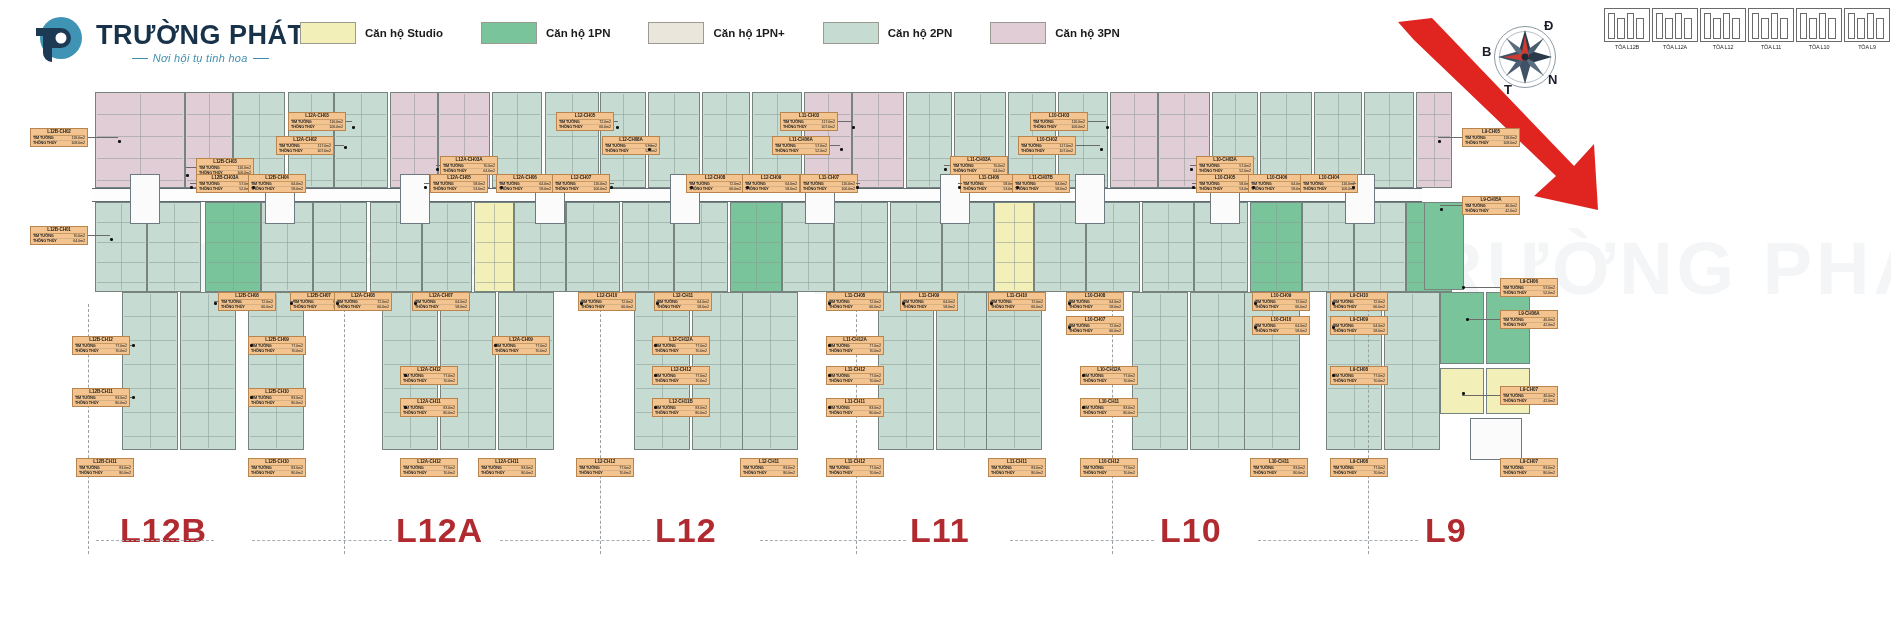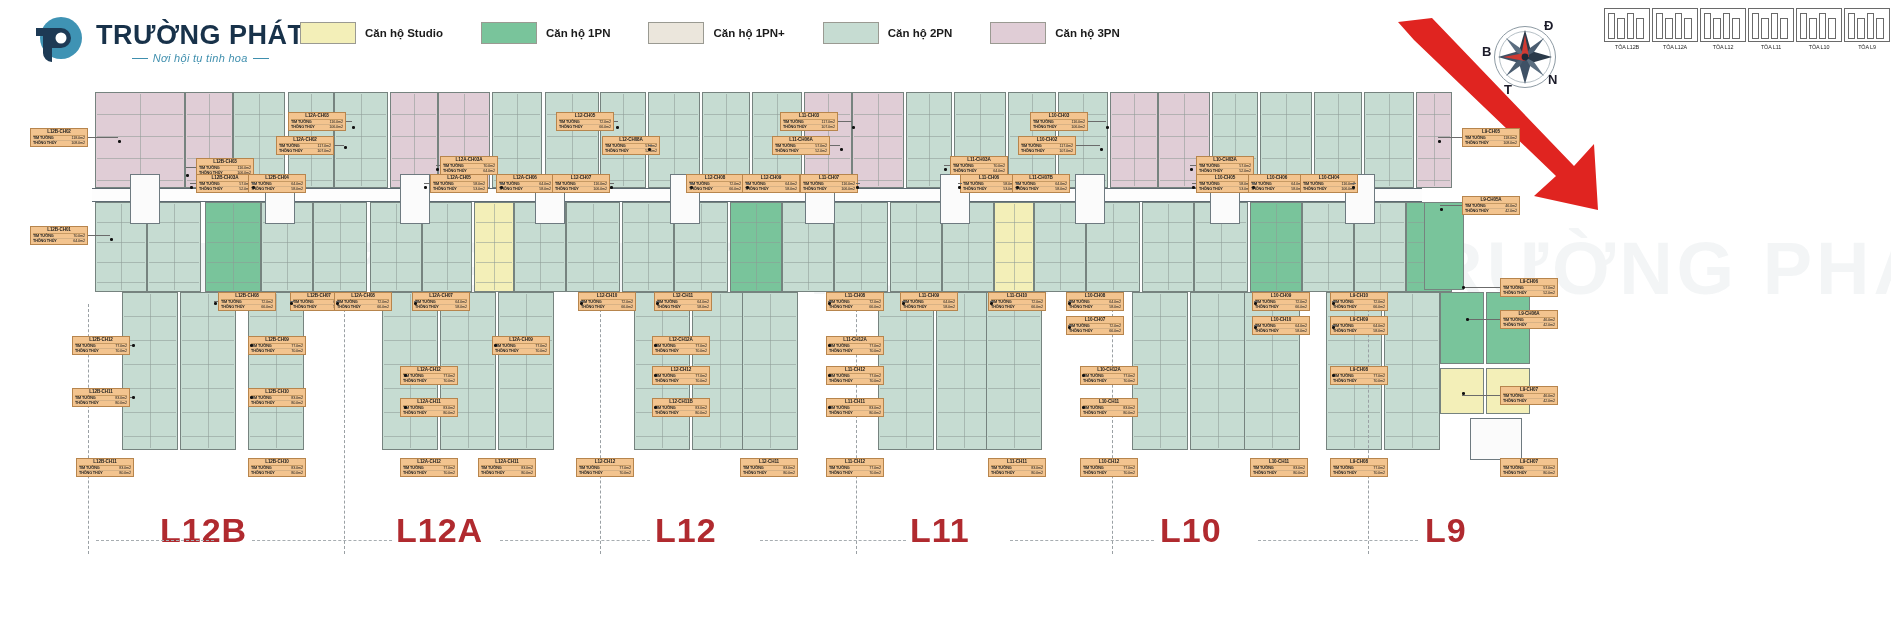--- a/index.html
+++ b/index.html
@@ -1645,21 +1645,21 @@
             <span>TIM TƯỜNG</span>
             <span>83.0m2</span>
           </div>
           <div class="row">
             <span>THÔNG THỦY</span>
             <span>80.0m2</span>
           </div>
         </div>
       </div>
     <div id="tower-name-layer">
-        <div class="tower-name" style="left: 120px; margin-left: 40px;">L12B</div>
+        <div class="tower-name" style="left: 120px;">L12B</div>
         <div class="tower-name" style="left: 396px;">L12A</div>
         <div class="tower-name" style="left: 655px;">L12</div>
         <div class="tower-name" style="left: 910px;">L11</div>
         <div class="tower-name" style="left: 1160px;">L10</div>
         <div class="tower-name" style="left: 1425px;">L9</div>
         <div class="baseline-dash" style="left: 96px; top: 462px; width: 118px;"></div>
         <div class="baseline-dash" style="left: 252px; top: 462px; width: 140px;"></div>
         <div class="baseline-dash" style="left: 500px; top: 462px; width: 150px;"></div>
         <div class="baseline-dash" style="left: 760px; top: 462px; width: 146px;"></div>
         <div class="baseline-dash" style="left: 1010px; top: 462px; width: 144px;"></div>

